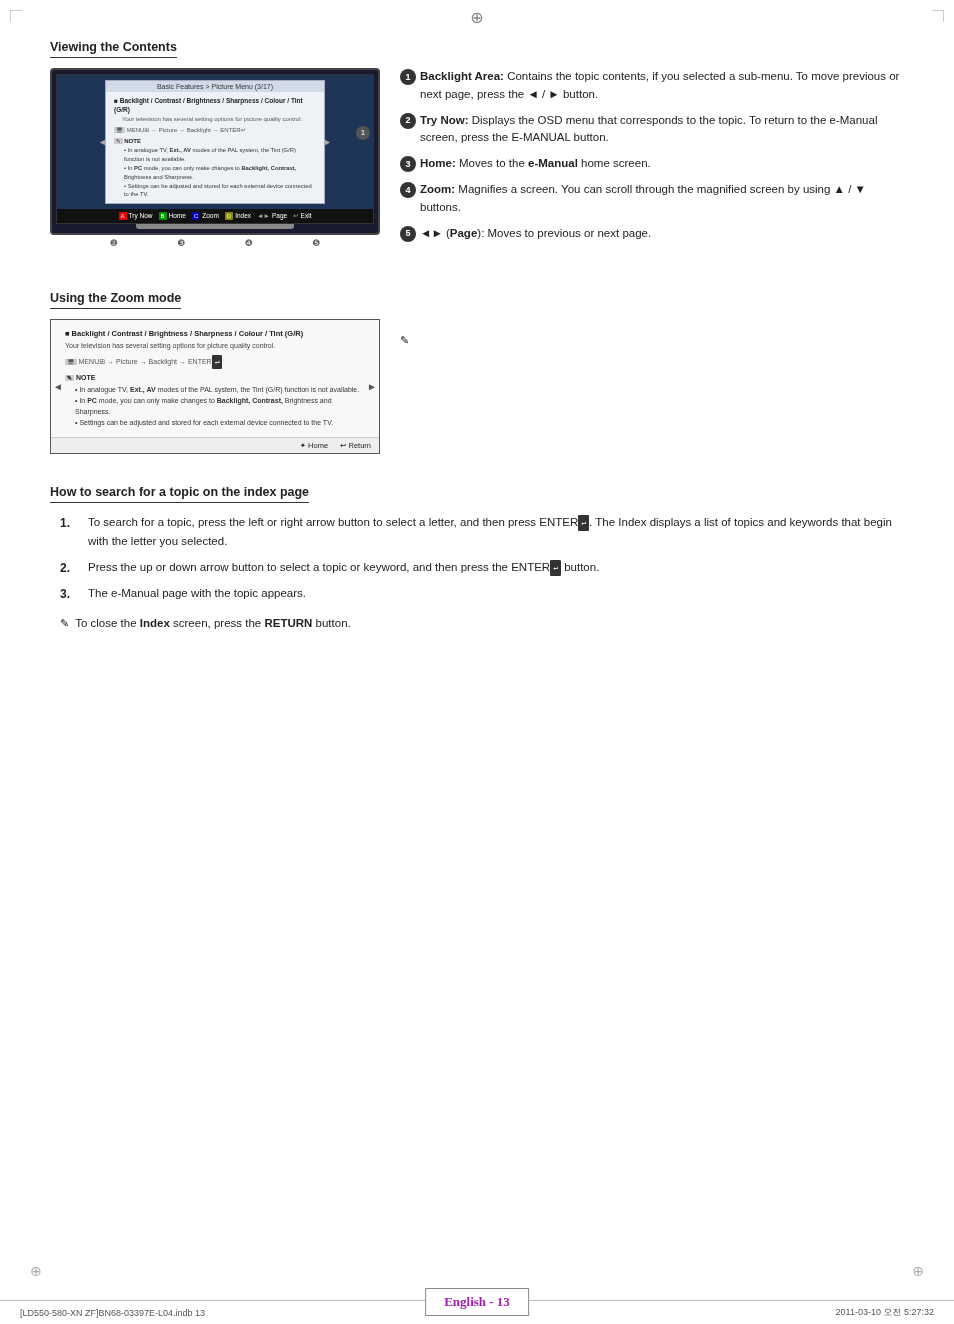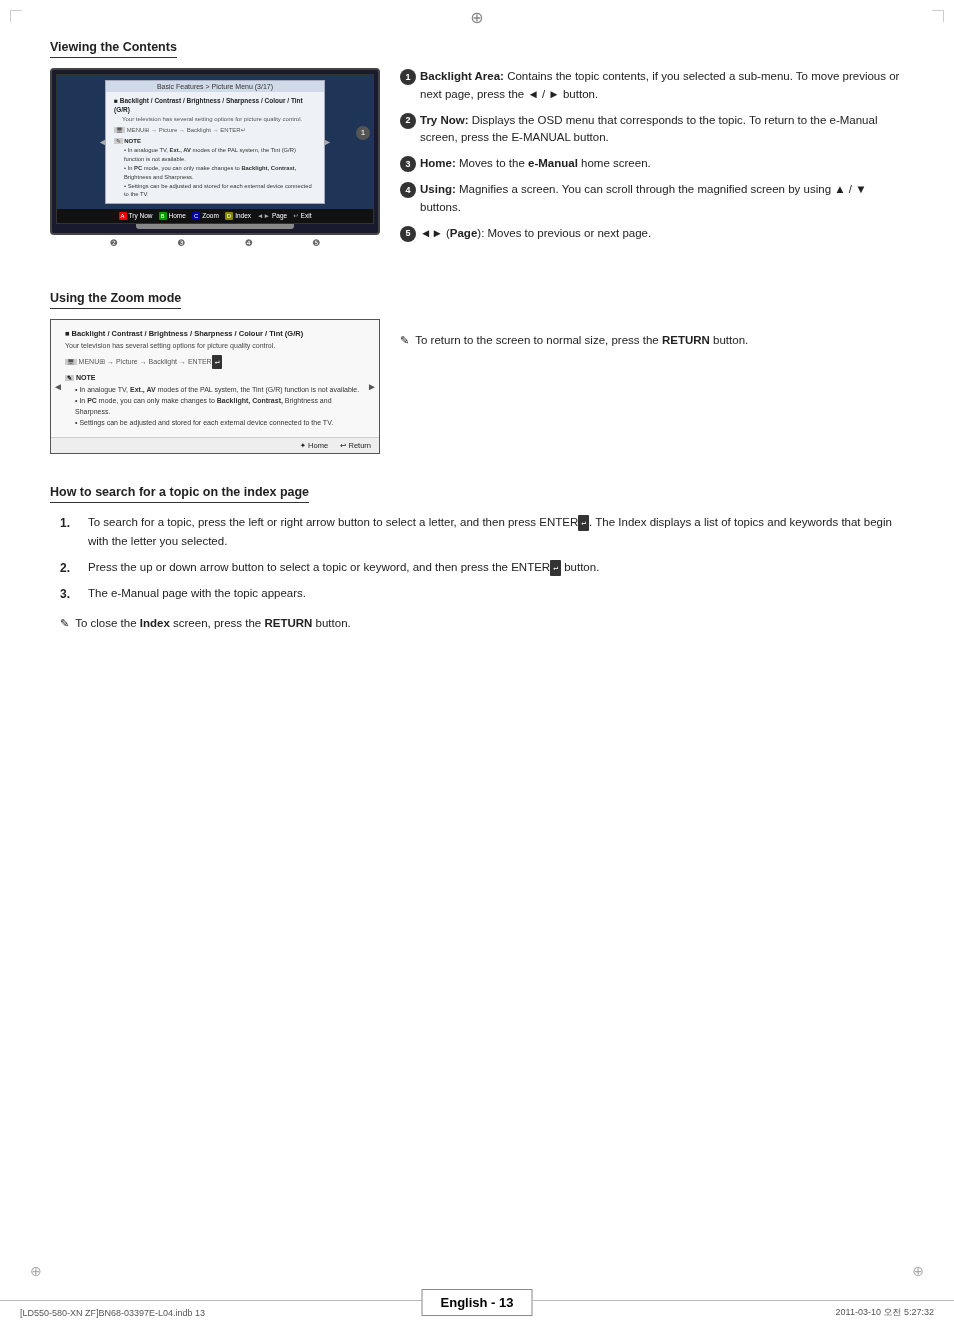--- a/index.html
+++ b/index.html
@@ -385,21 +385,21 @@
         </div>
         <div class="right-panel-item">
           <span class="callout">3</span>
           <span class="right-panel-text">
             <strong>Home:</strong> Moves to the <strong>e-Manual</strong> home screen.
           </span>
         </div>
         <div class="right-panel-item">
           <span class="callout">4</span>
           <span class="right-panel-text">
-            <strong>Using:</strong> Magnifies a screen. You can scroll through the magnified screen by using ▲ / ▼ buttons.
+            <strong>Zoom:</strong> Magnifies a screen. You can scroll through the magnified screen by using ▲ / ▼ buttons.
           </span>
         </div>
         <div class="right-panel-item">
           <span class="callout">5</span>
           <span class="right-panel-text">
             ◄► (<strong>Page</strong>): Moves to previous or next page.
           </span>
         </div>
       </div>
     </div>
@@ -438,21 +438,20 @@
           <div class="zoom-bottom-bar">
             <span>✦ Home</span>
             <span>↩ Return</span>
           </div>
         </div>
       </div>
 
       <div class="right-panel" style="padding-top: 5px;">
         <div class="note-line">
           <span class="note-icon">✎</span>
-          <span>To return to the screen to normal size, press the <strong>RETURN</strong> button.</span>
         </div>
       </div>
     </div>
   </div>
 
   <div class="section-index">
     <div class="section-title">How to search for a topic on the index page</div>
 
     <ul class="index-list">
       <li style="margin-bottom:6px; align-items:flex-start;">
@@ -484,13 +483,13 @@
 <div class="footer-left-mark">⊕</div>
 <div class="footer-right-mark">⊕</div>
 
 <div class="center-mark-bottom">⊕</div>
 
 <div style="position:absolute;bottom:0;left:0;right:0;border-top:1px solid #bbb;display:flex;justify-content:space-between;align-items:center;padding:5px 20px;font-size:9px;color:#555;background:#fff;">
   <span>[LD550-580-XN ZF]BN68-03397E-L04.indb   13</span>
   <span>2011-03-10   오전 5:27:32</span>
 </div>
 
-<div style="position:absolute;bottom:8px;left:50%;transform:translateX(-50%);background:#fff;border:1px solid #888;padding:5px 18px;font-size:13px;font-weight:bold;color:#000000;white-space:nowrap;">English - 13</div>
+<div style="position:absolute;bottom:8px;left:50%;transform:translateX(-50%);background:#fff;border:1px solid #888;padding:5px 18px;font-size:13px;font-weight:bold;color:#a21caf;white-space:nowrap;font-family:Liberation Serif, serif;">English - 13</div>
 
 </body></html>

